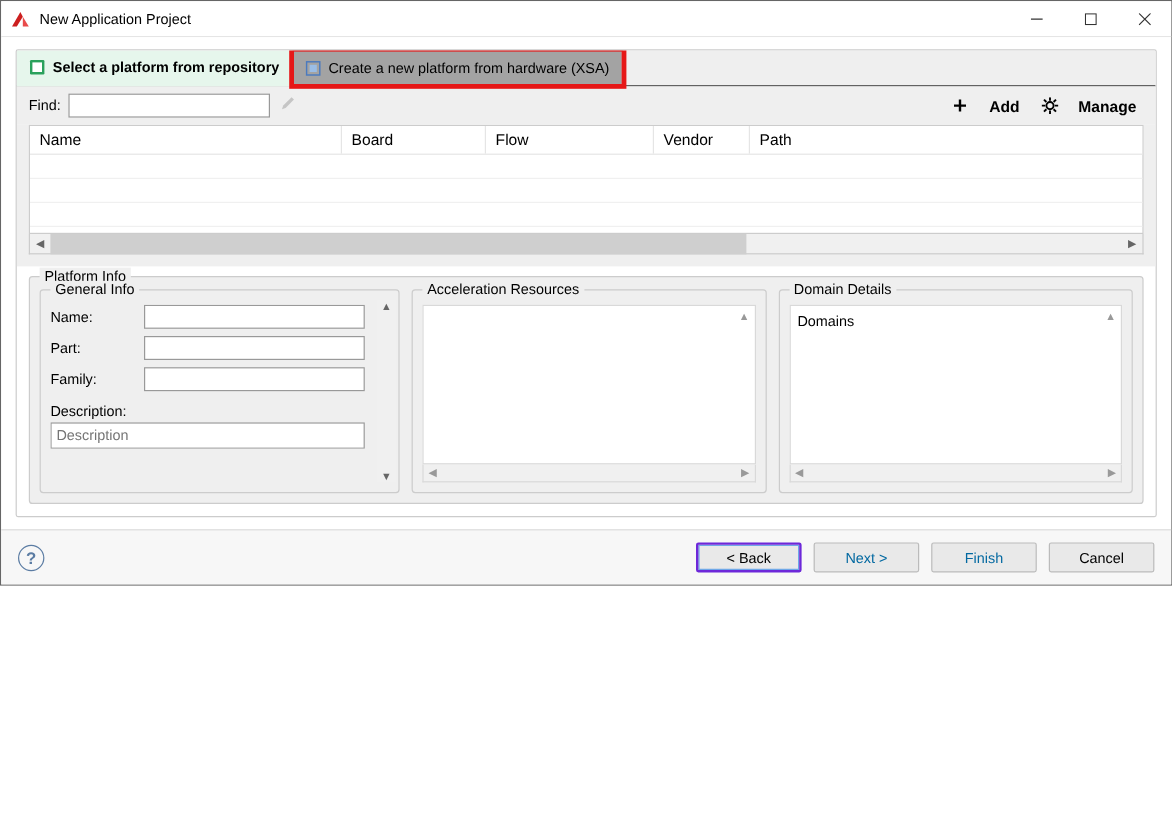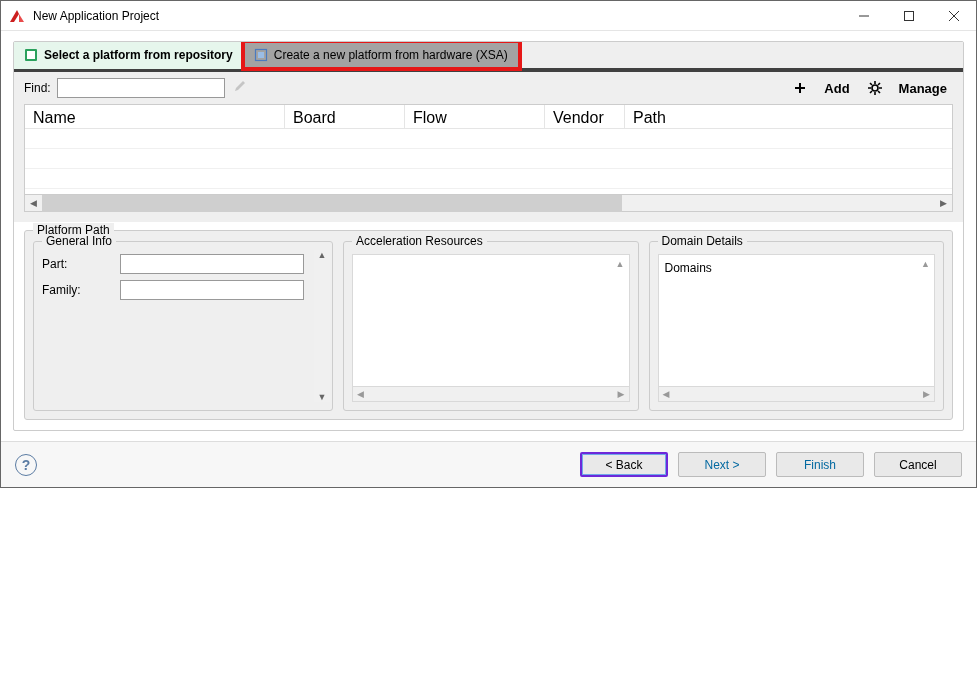--- a/index.html
+++ b/index.html
@@ -20,41 +20,41 @@
   .header .banner-icon { position: absolute; top: 8px; right: 14px; width: 42px; height: 40px; background: #0052cc; border: 1px solid #7aa3e0; display: flex; flex-direction: column; }
   .banner-dots { height: 10px; background: #2b6fd4; display: flex; align-items: center; justify-content: flex-start; gap: 3px; padding-left: 4px; }
   .banner-dots span { width: 3px; height: 3px; background: #fff; }
   .banner-body { flex: 1; background: #e9f1ff; }
 
   
   .content { flex: 1; padding: 10px 12px; background: #fff; overflow: hidden; display: flex; flex-direction: column; }
   .inner-frame { flex: 1; border: 1px solid #ccc; border-radius: 2px; display: flex; flex-direction: column; overflow: hidden; }
 
   
-  .tabs-row { height: 30px; background: #efefef; display: flex; border-bottom: 4px solid #404040; }
+  .tabs-row { height: 30px; background: #efefef; display: flex; border-bottom: 1px solid #404040; }
   .tab { display: flex; align-items: center; gap: 6px; padding: 0 10px; font-size: 12px; border-right: 1px solid #ccc; background: #efefef; }
   .tab.active { background: #e6f6ec; border-bottom: 2px solid #e6f6ec; margin-bottom: -1px; }
   .tab .tab-icon { width: 14px; height: 14px; }
   .tab.highlighted { outline: 4px solid #e61717; outline-offset: -1px; background: #a3a3a3; z-index: 5; font-weight: normal;}
   .tab.active .tab-label { font-weight: bold; }
 
   
   .find-row { height: 32px; display: flex; align-items: center; padding: 0 10px; gap: 6px; background: #efefef; }
   .find-row .find-label { font-size: 12px; }
   .find-row input { width: 168px; height: 20px; border: 1px solid #999; font-size: 12px; padding: 0 4px; }
   .find-row .pencil { opacity: 0.4; margin-left: 2px; }
   .find-row .spacer { flex: 1; }
   .link-btn { display: flex; align-items: center; gap: 17px; font-size: 13px; font-weight: bold; color: #000; padding: 2px 6px; }
   .link-btn svg { width: 14px; height: 14px; }
 
   
   .table-wrap { flex: 1; padding: 0 10px 10px; background: #efefef; display: flex; flex-direction: column; overflow: hidden; }
   .table { border: 1px solid #ccc; background: #fff; flex: 1; display: flex; flex-direction: column; overflow: hidden; }
   .thead { height: 24px; display: flex; border-bottom: 1px solid #e5e5e5; background: #fff; }
-  .th { font-size: 16px; padding: 4px 8px; border-right: 1px solid #e5e5e5; color: #000; }
+  .th { font-size: 13px; padding: 4px 8px; border-right: 1px solid #e5e5e5; color: #000; }
   .th.name { width: 260px; }
   .th.board { width: 120px; }
   .th.flow  { width: 140px; }
   .th.vendor{ width: 80px; }
   .th.path  { flex: 1; border-right: none; }
   .tbody { flex: 1; overflow-y: auto; }
   .trow { height: 20px; border-bottom: 1px solid #f0f0f0; }
   .hscroll { height: 17px; border: 1px solid #ccc; border-top: none; background: #f0f0f0; display: flex; align-items: center; position: relative; }
   .hscroll .arrow { width: 17px; height: 17px; display: flex; align-items: center; justify-content: center; color: #666; font-size: 9px;}
   .hscroll .track { flex: 1; height: 17px; position: relative; }
@@ -203,33 +203,43 @@
         <div class="hscroll">
           <div class="arrow">◀</div>
           <div class="track">
               <div class="thumb"></div>
             </div>
           <div class="arrow">▶</div>
         </div>
       </div>
 
       <div class="platform-info">
-        <div class="group-legend">Platform Path</div>
+        <div class="group-legend">Platform Info</div>
         <div class="info-grid">
 
           <div class="subgroup" style="padding-right:22px;">
             <div class="sg-legend">General Info</div>
             <div class="gen-rows">
               <div class="gen-row">
+                <label>Name:</label>
+                <input type="text" value="" style="">
+              </div>
+              <div class="gen-row">
                 <label>Part:</label>
                 <input type="text" value="" style="">
               </div>
               <div class="gen-row">
                 <label>Family:</label>
                 <input type="text" value="" style="">
+              </div>
+              <div class="desc-row">
+                <div>Description:</div>
+                <div class="desc-box">
+                  <input type="text" placeholder="Description" style="">
+                </div>
               </div>
             </div>
             <div class="side-scroll">
               <span class="arr">▲</span>
               <span class="arr">▼</span>
             </div>
           </div>
 
           <div class="subgroup">
             <div class="sg-legend">Acceleration Resources</div>

